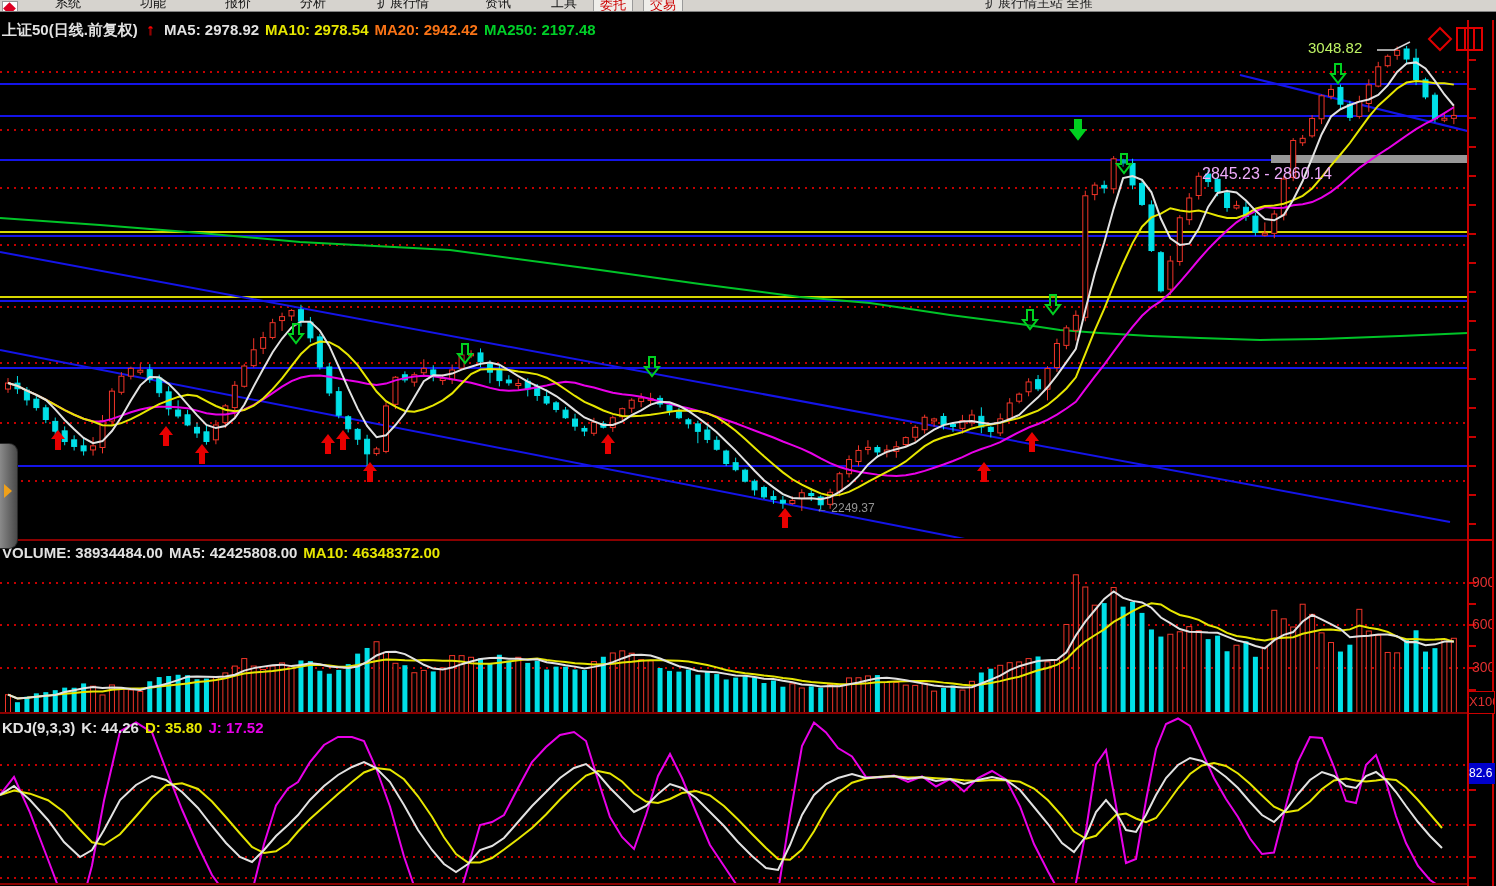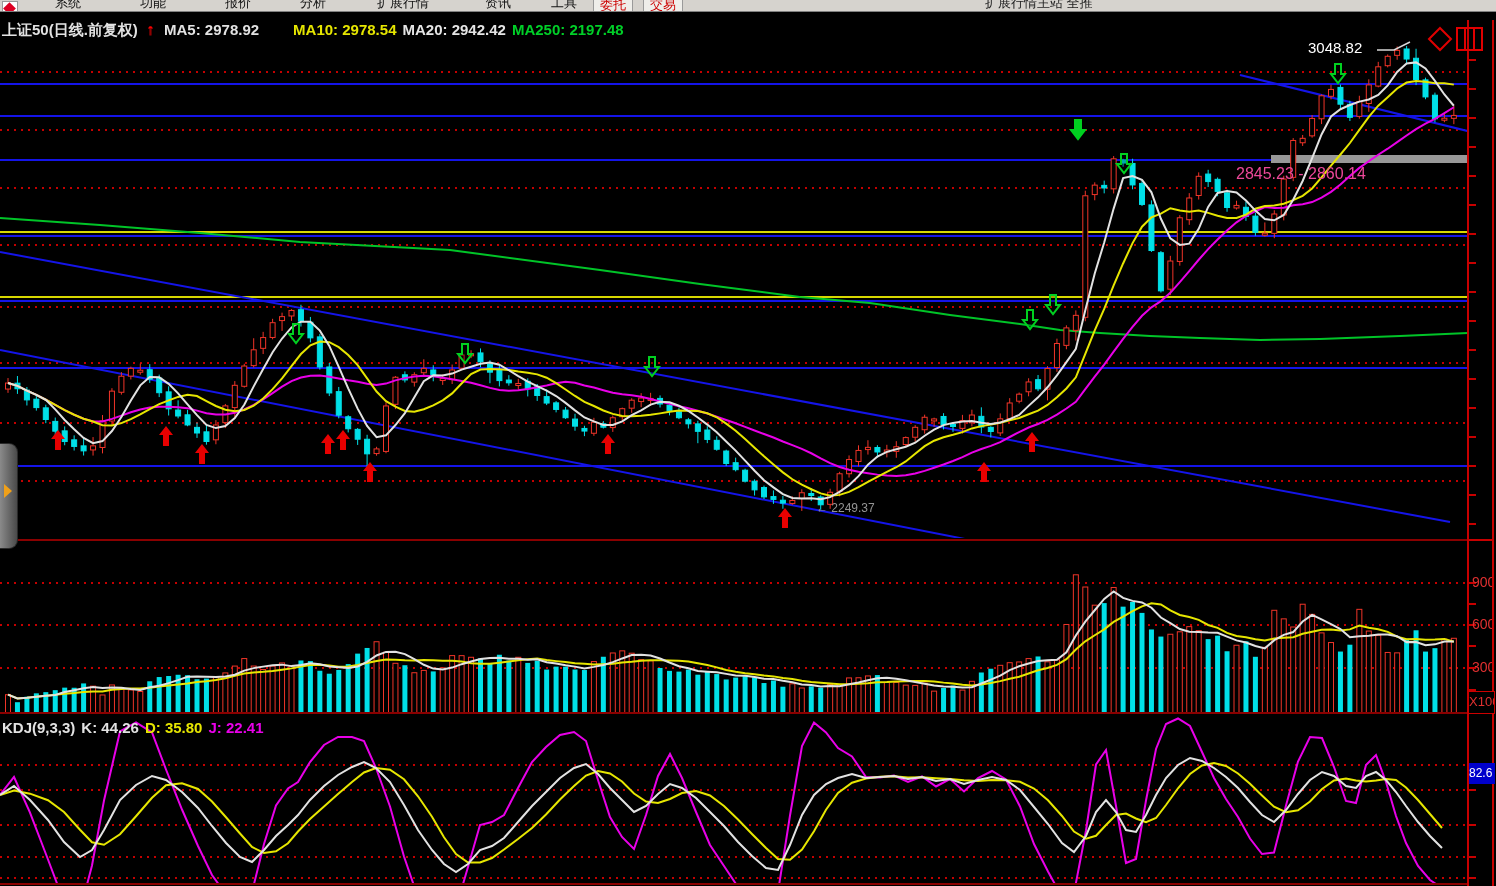--- a/index.html
+++ b/index.html
@@ -19,22 +19,22 @@
   
   .hdr{position:absolute;z-index:10;font-size:15px;white-space:nowrap;letter-spacing:0px;}
   .hdr span{margin-right:6px;font-weight:bold;}
   #main-hdr{left:2px;top:21px;}
   #vol-hdr{left:2px;top:544px;}
   #kdj-hdr{left:2px;top:719px;}
   .w{color:#e2e2e2;}
   .arrow-up{color:#f00;font-weight:bold;font-size:16px;text-shadow:1px 0 #f00;margin:0 2px;}
   
   .anno{position:absolute;z-index:9;white-space:nowrap;}
-  #peak-label{left:1308px;top:39px;color:#ffffff;font-size:15px;}
-  #gap-label{left:1236px;top:165px;color:#ec4899;font-size:16px;}
+  #peak-label{left:1308px;top:39px;color:#bef264;font-size:15px;}
+  #gap-label{left:1202px;top:165px;color:#f0abfc;font-size:16px;}
   #low-label{left:816px;top:501px;color:#949494;font-size:12px;}
   
   .vax{position:absolute;left:1472px;width:20px;overflow:hidden;color:#e03030;font-size:14px;z-index:9;}
   #x1-box{position:absolute;left:1468px;top:691px;width:25px;height:21px;border:1px solid #c00;
           color:#e03030;font-size:13px;overflow:hidden;line-height:20px;z-index:9;background:#000;}
   #kdj-tag{position:absolute;left:1469px;top:763px;width:26px;height:21px;background:#0000cc;
            color:#fff;font-size:12px;line-height:20px;overflow:hidden;z-index:9;}
   
   #left-handle{position:absolute;left:0;top:443px;width:17px;height:104px;z-index:20;
      background:linear-gradient(90deg,#8a8a8a,#4a4a4a);border-radius:0 9px 9px 0;
@@ -634,22 +634,23 @@
       <polyline points="1468,540 1493,540" fill="none" stroke="#c80000" stroke-width="2"></polyline>
       <polyline points="1468,713 1493,713" fill="none" stroke="#c80000" stroke-width="2"></polyline>
       <path d="M 1440 28 L 1451 39 L 1440 50 L 1429 39 Z" fill="none" stroke="#e00000" stroke-width="2"></path>
       <rect x="1457" y="28" width="25" height="22" fill="none" stroke="#e00000" stroke-width="2"></rect>
       <line x1="1465" y1="28" x2="1465" y2="50" stroke="#e00000" stroke-width="2"></line>
       <line x1="1474" y1="28" x2="1474" y2="50" stroke="#e00000" stroke-width="2"></line>
     </svg>
 
   <div class="hdr" id="main-hdr">
     <span class="w">上证50(日线.前复权)</span><span class="arrow-up">↑</span>
-  <span style="color: rgb(226, 226, 226); text-align: center;">MA5: 2978.92</span><span style="color: rgb(230, 230, 0); margin-left: 28px;">MA10: 2978.54</span><span style="color: #e5e5e5;">MA20: 2942.42</span><span style="color: rgb(0, 208, 40);">MA250: 2197.48</span></div>
-  <div class="hdr" id="kdj-hdr"><span style="color: rgb(226, 226, 226);">KDJ(9,3,3)</span><span style="color: rgb(226, 226, 226);">K: 44.26</span><span style="color: rgb(230, 230, 0);">D: 35.80</span><span style="color: rgb(232, 0, 232);">J: 22.41</span></div>
+  <span style="color: rgb(226, 226, 226); text-align: center;">MA5: 2978.92</span><span style="color: rgb(230, 230, 0);">MA10: 2978.54</span><span style="color: #f97316;">MA20: 2942.42</span><span style="color: rgb(0, 208, 40);">MA250: 2197.48</span></div>
+  <div class="hdr" id="vol-hdr"><span style="color: rgb(226, 226, 226);">VOLUME: 38934484.00</span><span style="color: rgb(226, 226, 226);">MA5: 42425808.00</span><span style="color: rgb(230, 230, 0);">MA10: 46348372.00</span></div>
+  <div class="hdr" id="kdj-hdr"><span style="color: rgb(226, 226, 226);">KDJ(9,3,3)</span><span style="color: rgb(226, 226, 226);">K: 44.26</span><span style="color: rgb(230, 230, 0);">D: 35.80</span><span style="color: rgb(232, 0, 232);">J: 17.52</span></div>
 
   <div class="anno" id="peak-label">3048.82</div>
   <div class="anno" id="gap-label">2845.23 - 2860.14</div>
   <div class="anno" id="low-label">← 2249.37</div>
 
   <div id="x1-box">X10000</div>
   <div id="kdj-tag">82.6</div>
 
   <div id="left-handle">
     <div class="tri"></div>

